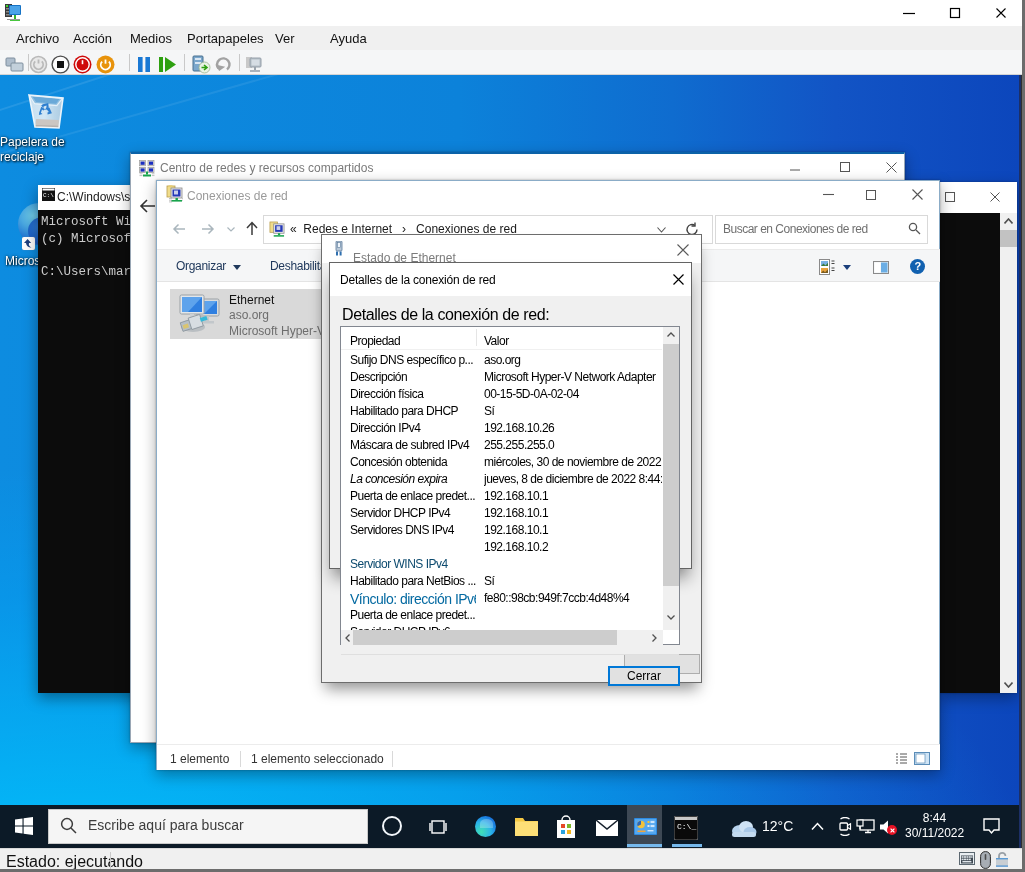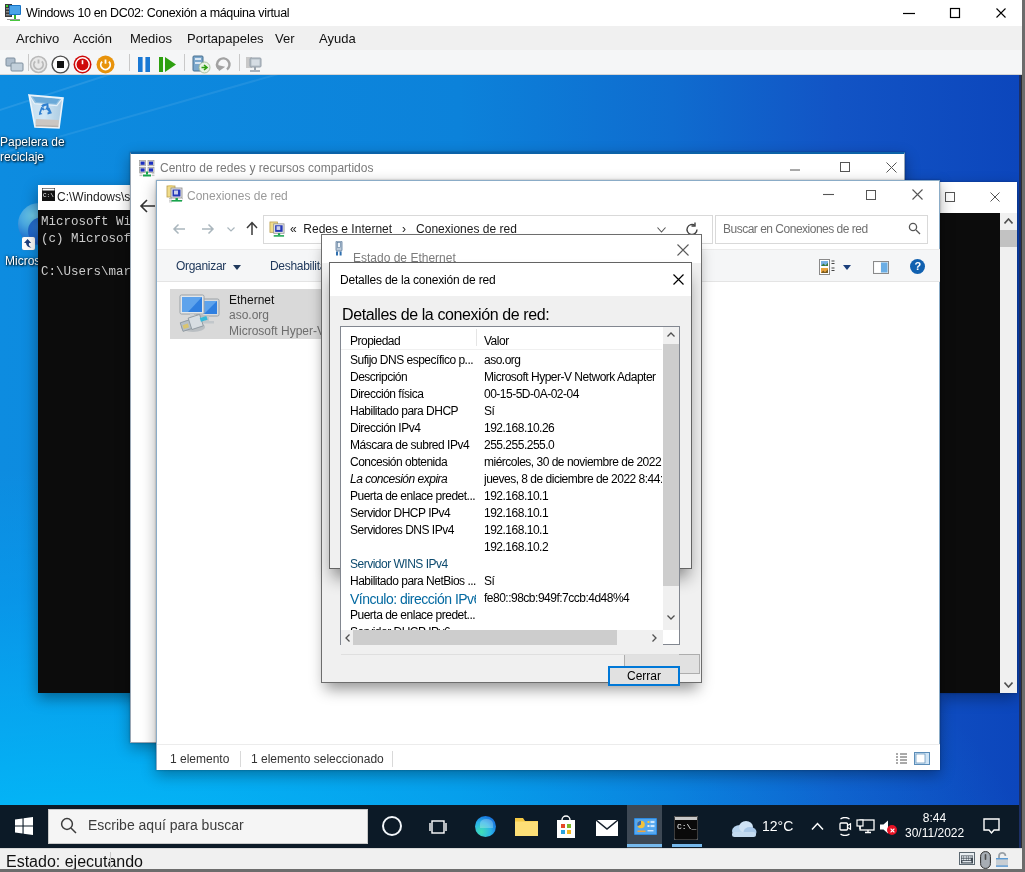--- a/index.html
+++ b/index.html
@@ -76,39 +76,38 @@
     <rect x="1" y="1" width="2" height="2" fill="#44d62c"></rect>
     <rect x="1" y="4" width="5" height="1.5" fill="#888"></rect>
     <rect x="1" y="7" width="5" height="1.5" fill="#888"></rect>
     <rect x="1" y="10" width="5" height="1.5" fill="#888"></rect>
     <rect x="4" y="1" width="12" height="10" rx="1" fill="#1673c6"></rect>
     <rect x="5" y="2" width="10" height="8" fill="#4aa3e8"></rect>
     <rect x="9" y="11" width="2" height="4" fill="#35b52a"></rect>
     <path d="M5 15 h10 v2 h-10 z" fill="#49c63f"></path>
     <rect x="2" y="15" width="13" height="1" fill="#999"></rect>
   </svg>
-  <span class="t">Windows 10 en DC02: Conexión a máquina virtual</span>
   <svg class="abs" style="left:901px; top:5px;" width="16" height="16" viewBox="0 0 16 16">
       <path d="M2 8.5 h12" stroke="#000" stroke-width="1.2" fill="none"></path>
     </svg>
   <svg class="abs" style="left:947px; top:5px;" width="16" height="16" viewBox="0 0 16 16">
       <rect x="3.5" y="3.5" width="9" height="9" stroke="#000" stroke-width="1.2" fill="none"></rect>
     </svg>
   <svg class="abs" style="left:993px; top:5px;" width="16" height="16" viewBox="0 0 16 16">
       <path d="M3.5 3.5 l9 9 M12.5 3.5 l-9 9" stroke="#000" stroke-width="1.1" fill="none"></path>
     </svg>
 </div>
 
 <div class="abs" id="vmmenu">
   <span style="left:16px;">Archivo</span>
   <span style="left:73px;">Acción</span>
   <span style="left:130px;">Medios</span>
   <span style="left:187px;">Portapapeles</span>
   <span style="left:275px;">Ver</span>
-  <span style="left:319px;text-align:center;">Ayuda</span>
+  <span style="left:330px;text-align:center;">Ayuda</span>
 </div>
 
 <div class="abs" id="vmtool"></div>
 <div id="vmtoolicons">
 
   <svg class="abs" style="left:5px; top:56px;" width="19" height="17" viewBox="0 0 19 17">
     <rect x="1" y="2" width="9" height="8" rx="1" fill="#aebdcc" stroke="#7e8f9e" stroke-width="1"></rect>
     <rect x="6" y="7" width="12" height="8" rx="1" fill="#c3d0db" stroke="#7e8f9e" stroke-width="1"></rect>
   </svg>
   <div class="vsep" style="left:28px;"></div>

